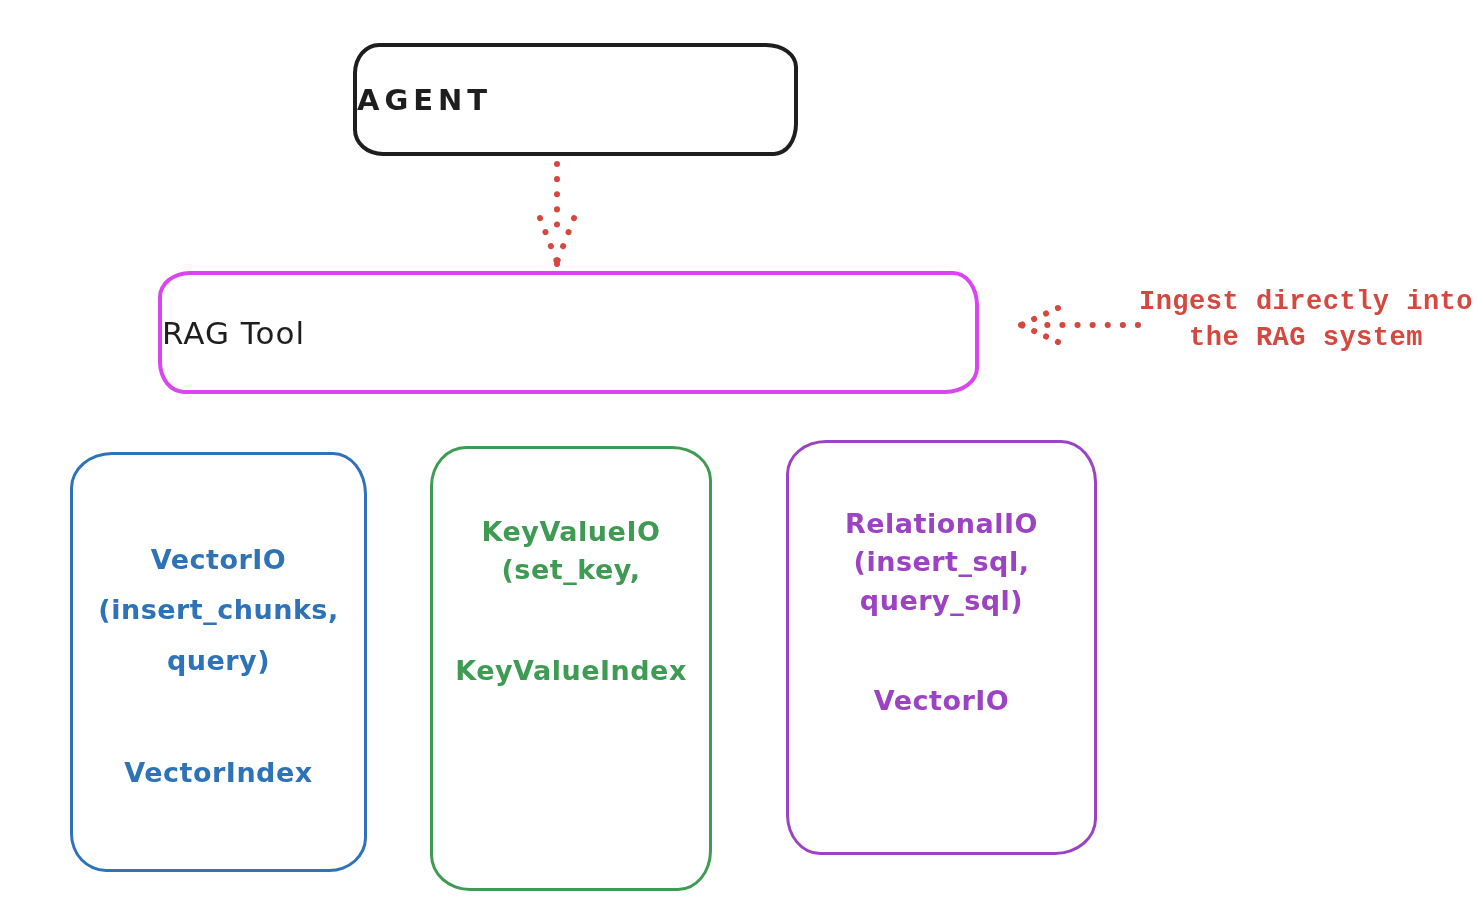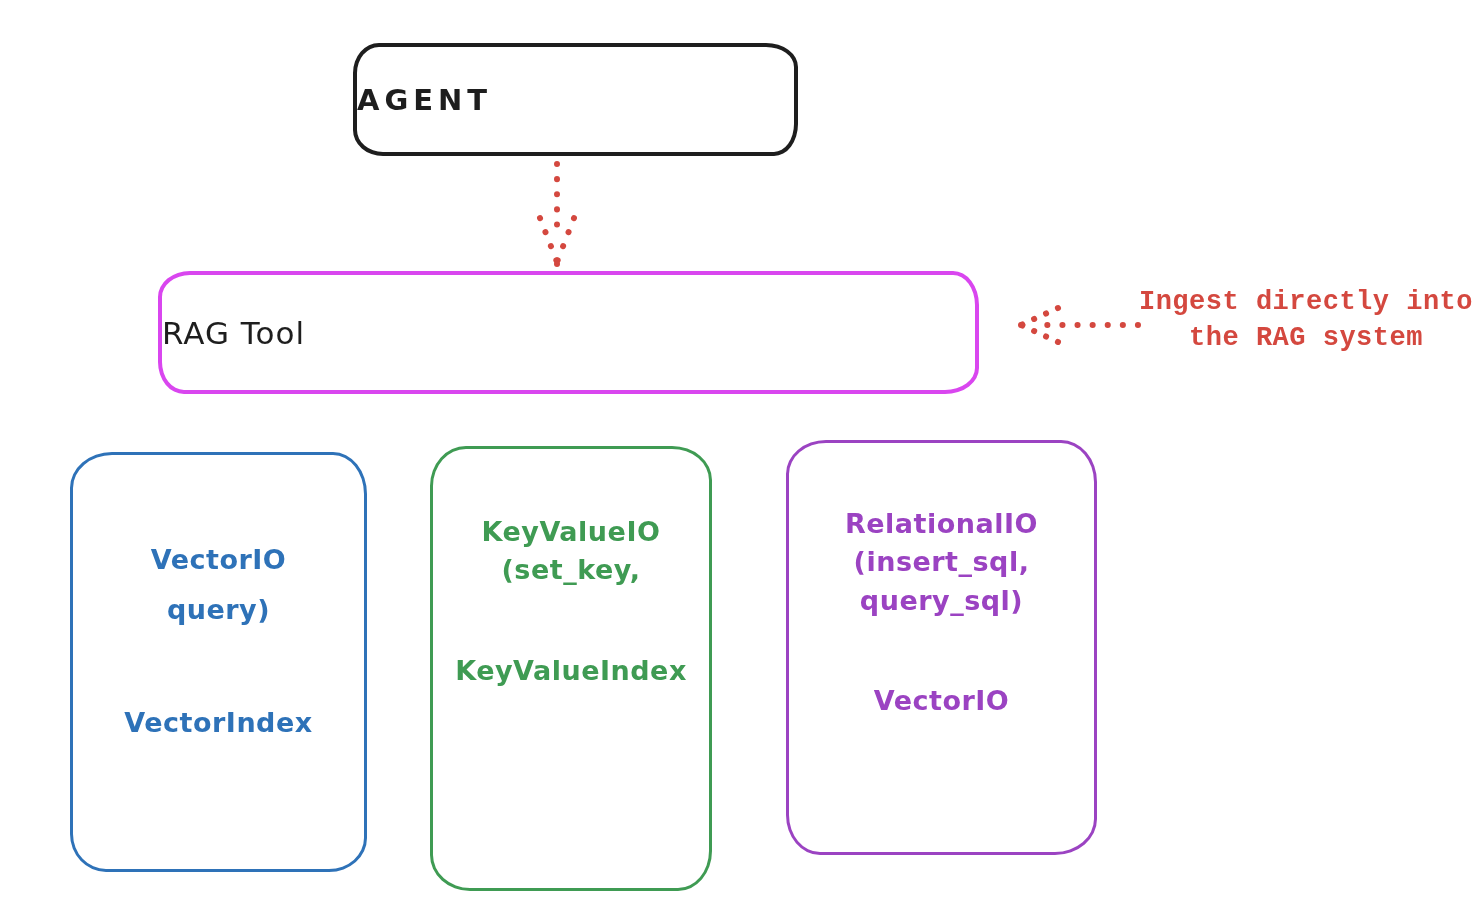--- a/index.html
+++ b/index.html
@@ -91,20 +91,21 @@
     </g>
   </svg>
 
   <div class="annotation">
     <span>Ingest directly into</span>
     <span>the RAG system</span>
   </div>
 
   <div class="backend backend-vector">
     <span class="iface-line">VectorIO</span>
+    <span class="iface-line">(insert_chunks,</span>
     <span class="iface-line">query)</span>
     <span class="index-label">VectorIndex</span>
   </div>
 
   <div class="backend backend-keyvalue">
     <span class="iface-line">KeyValueIO</span>
     <span class="iface-line">(set_key,</span>
     <span class="index-label">KeyValueIndex</span>
   </div>
 

